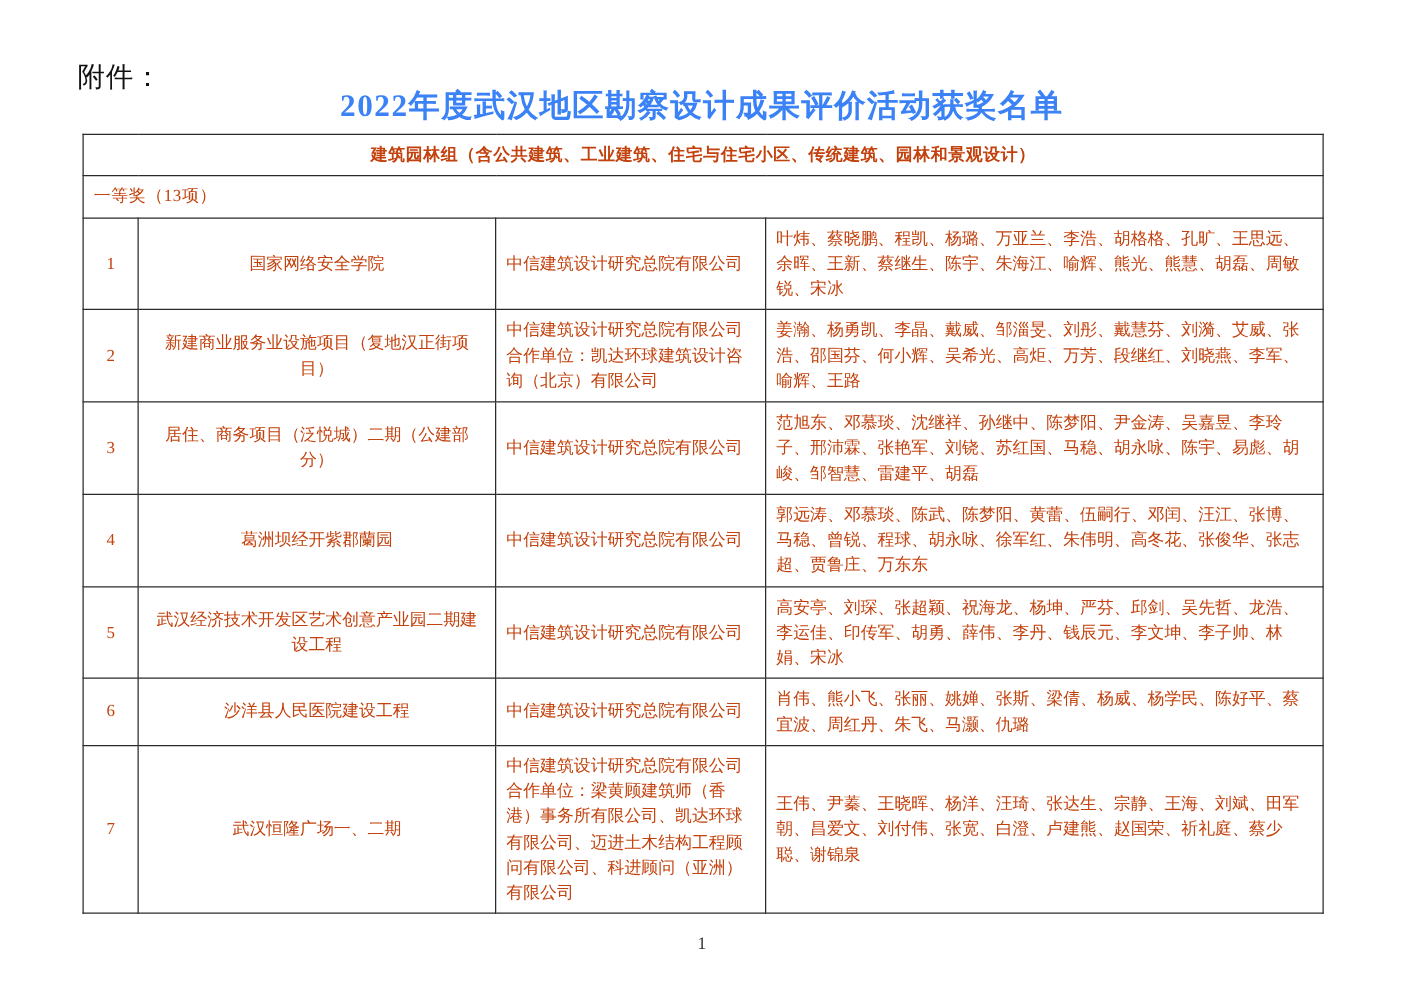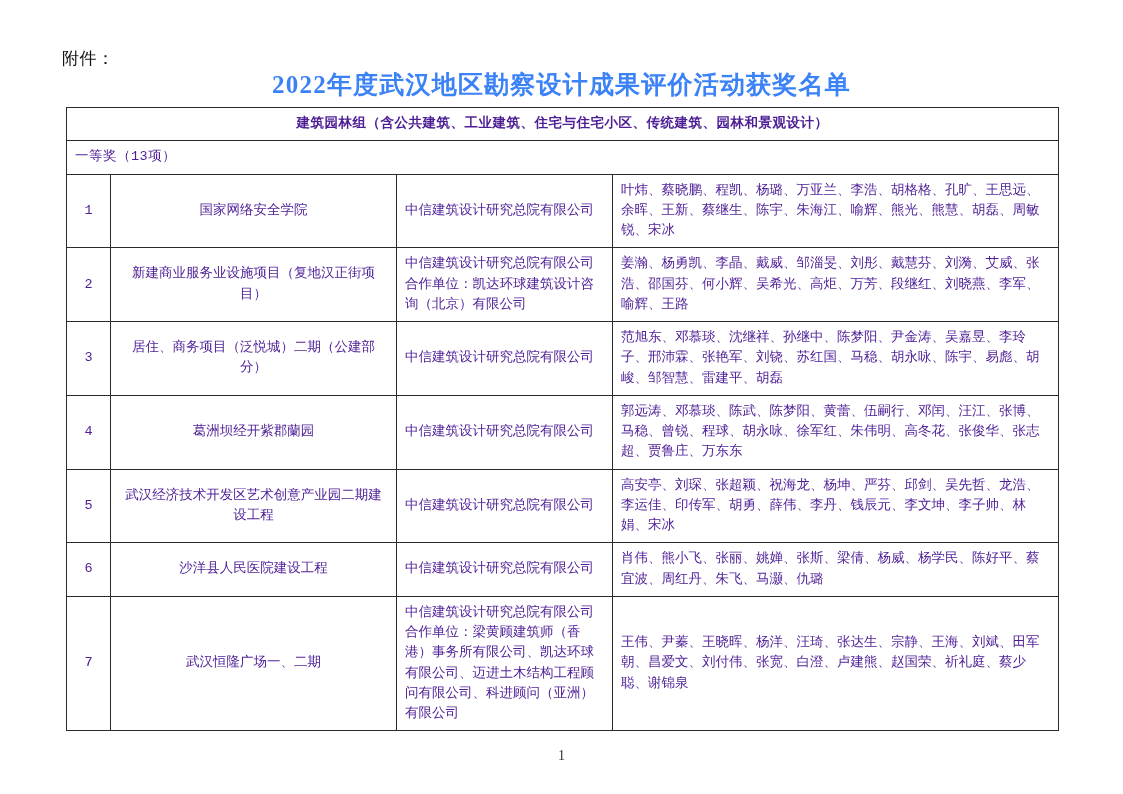--- a/index.html
+++ b/index.html
@@ -20,21 +20,21 @@
     position: relative;
     width: 1123px;
     height: 794px;
     box-sizing: border-box;
     padding: 0;
   }
   .attachment-label {
     position: absolute;
     left: 62px;
     top: 47px;
-    font-size: 17px;
+    font-size: 22px;
     letter-spacing: 0.5px;
     font-family: Liberation Sans, sans-serif;
     color: #111;
   }
   .doc-title {
     position: absolute;
     left: 0;
     right: 0;
     top: 68px;
     text-align: center;
@@ -52,22 +52,22 @@
     border-collapse: collapse;
     table-layout: fixed;
     background: #fff;
   }
   .award-table td, .award-table th {
     border: 1px solid #2b2b2b;
     padding: 6px 8px;
     vertical-align: middle;
     font-size: 13.5px;
     line-height: 1.5;
-    font-family: Liberation Mono, monospace;
-    color: #4c1d95;
+    font-family: Liberation Serif, serif;
+    color: #c2410c;
     word-wrap: break-word;
     overflow-wrap: break-word;
     margin-left: 20px;
   }
   .group-header-cell {
     text-align: center;
     font-size: 19.5px;
     font-weight: bold;
     letter-spacing: 0.5px;
     padding: 14px 8px 15px 8px;

